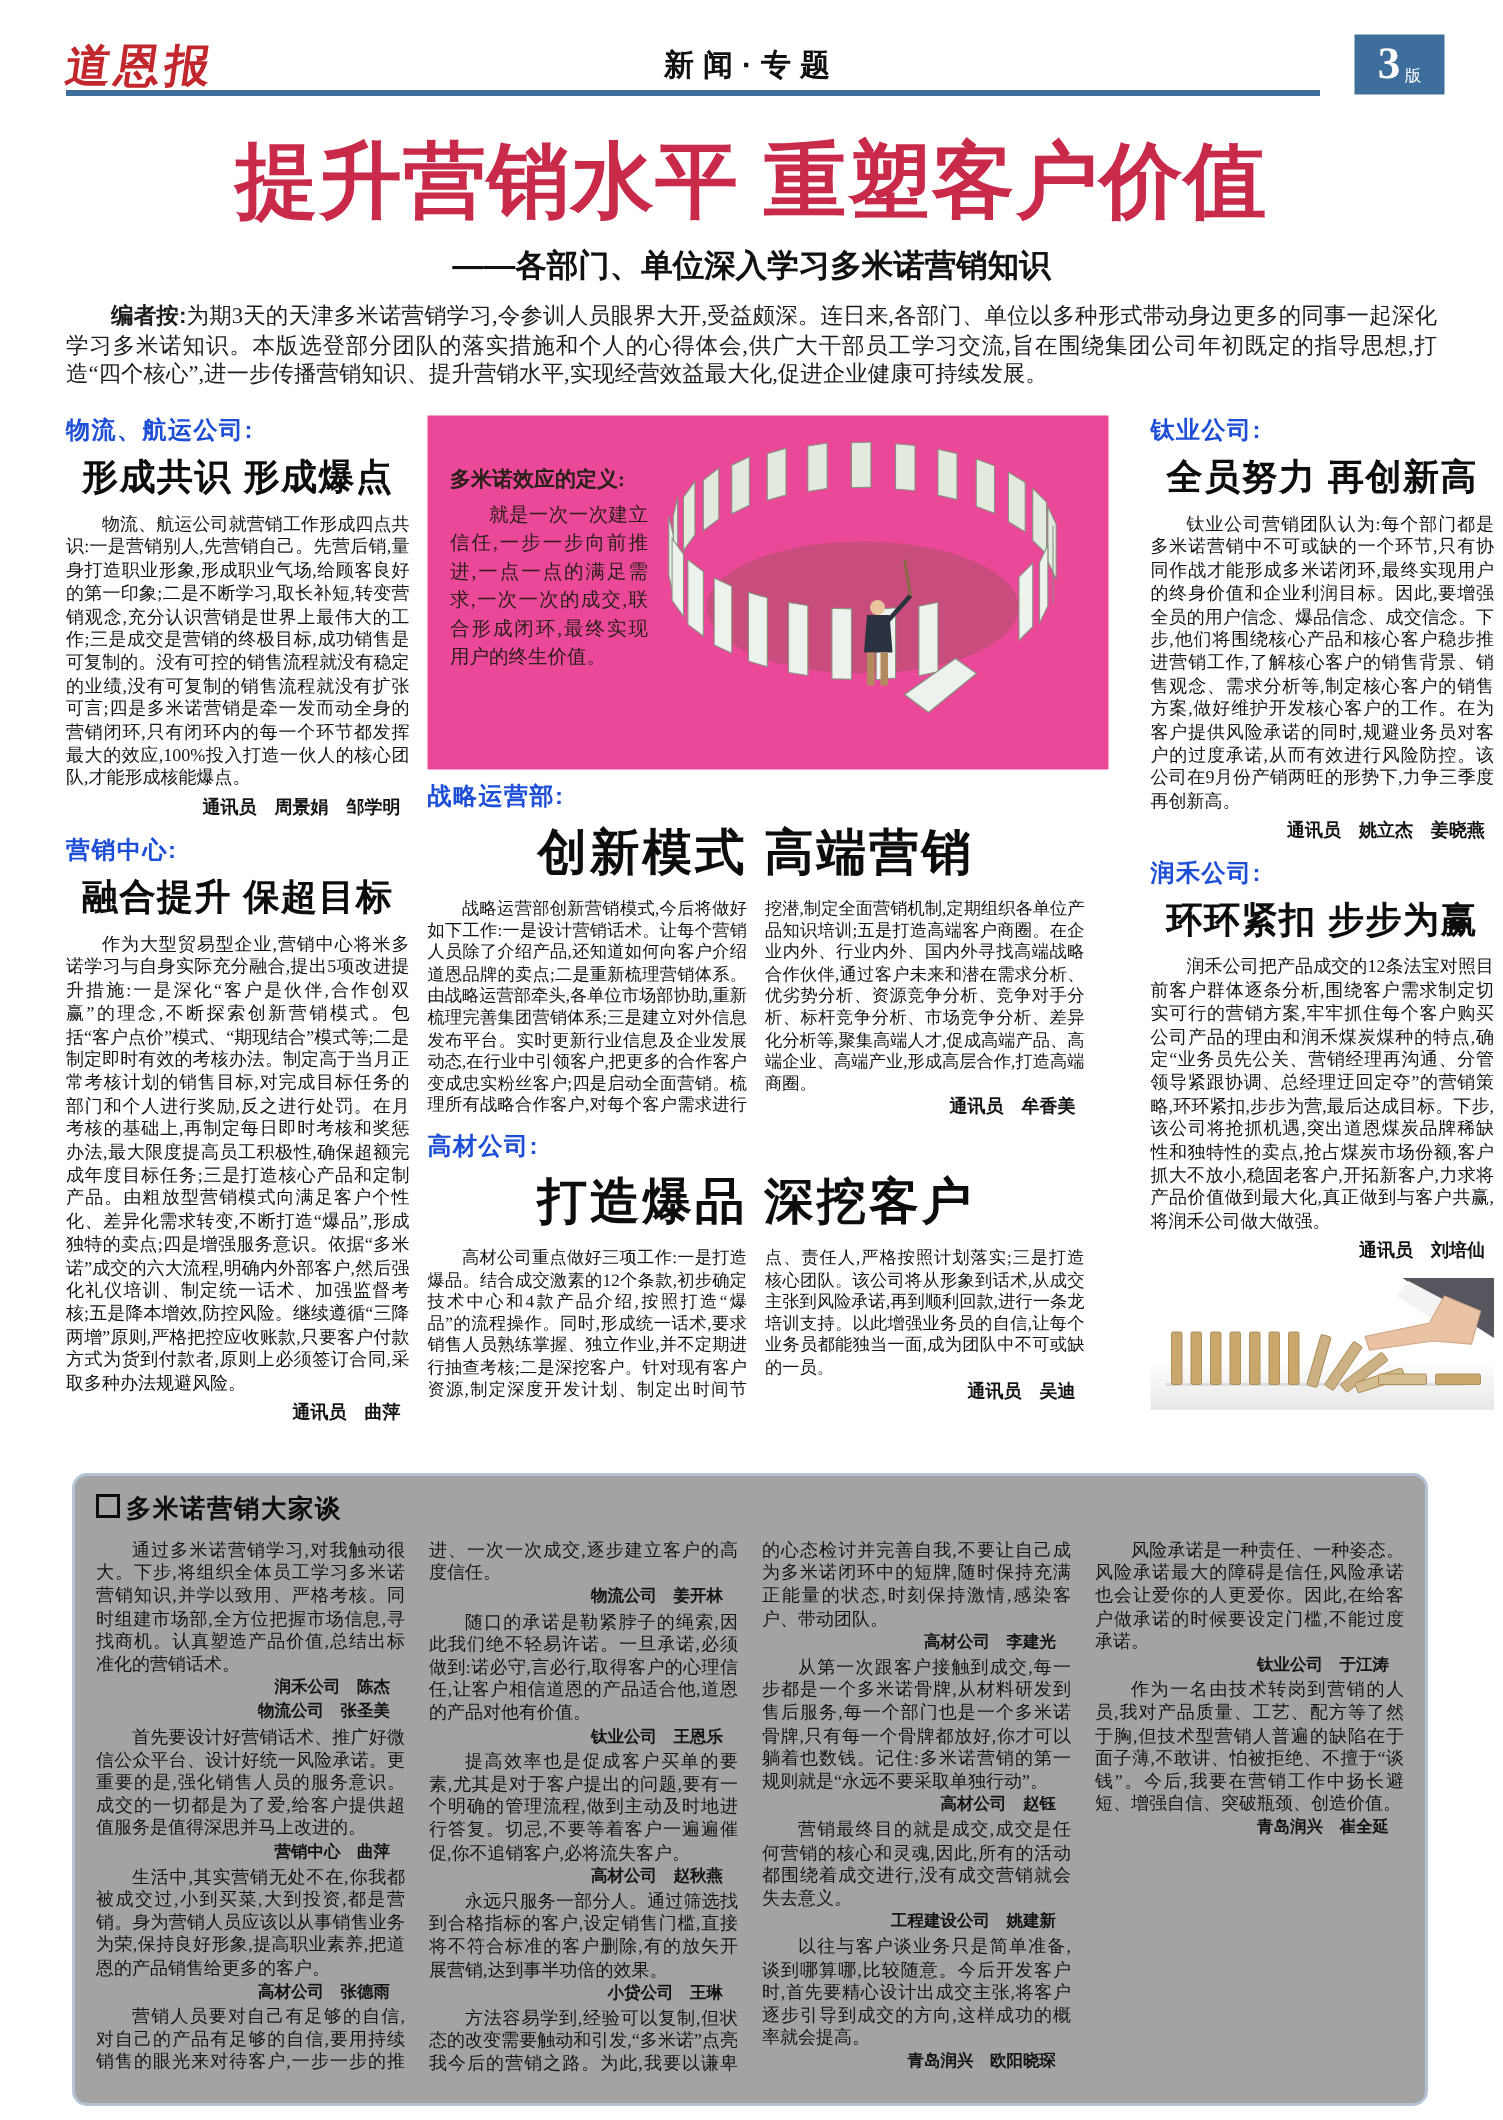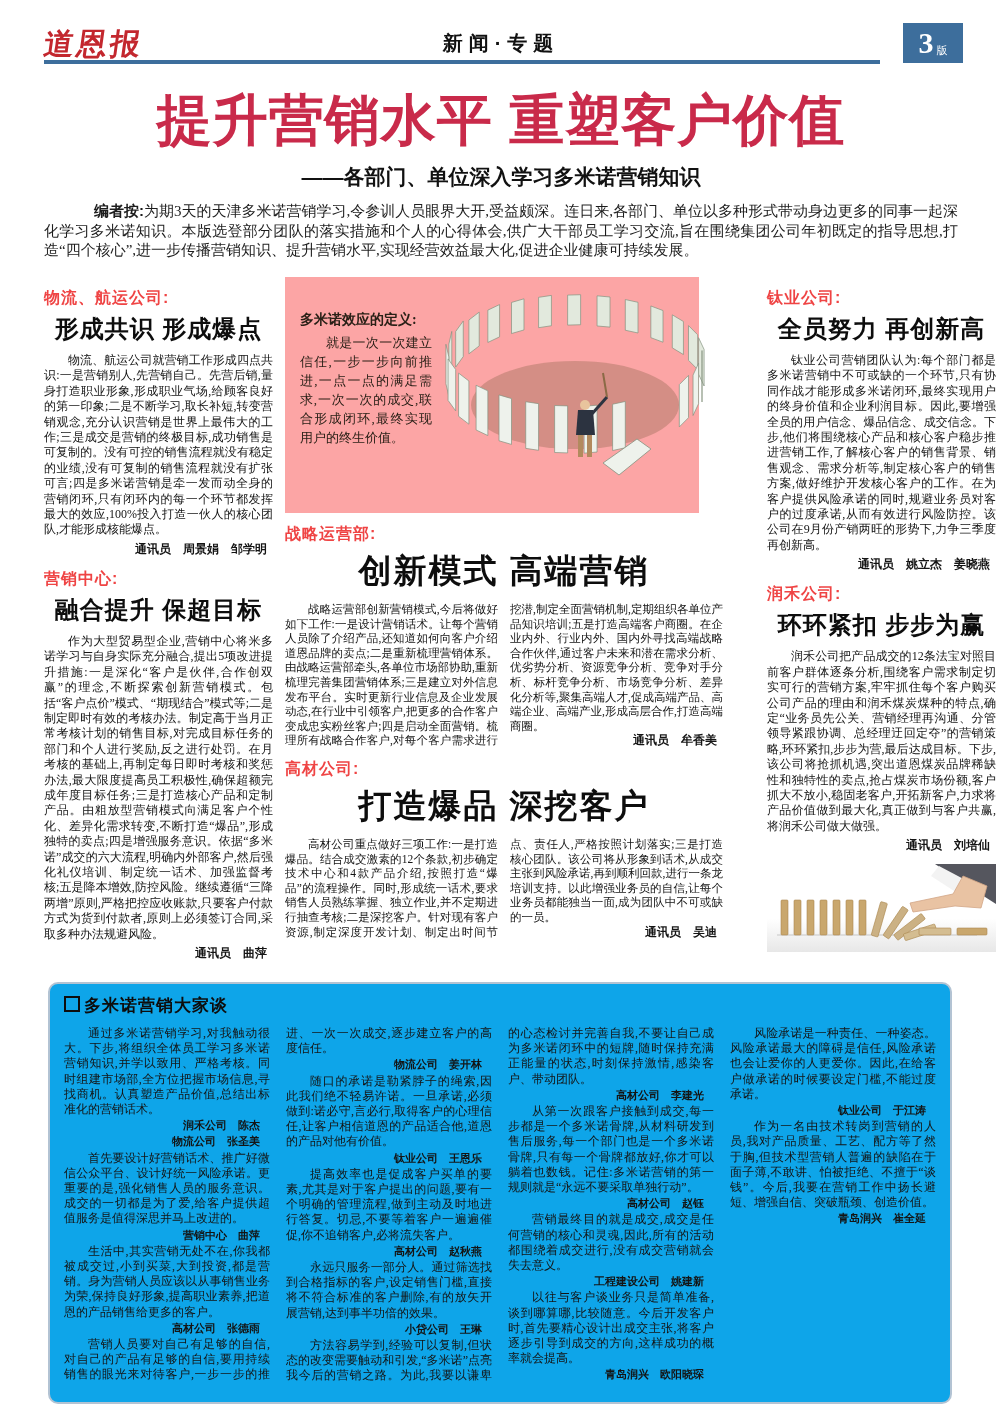--- a/index.html
+++ b/index.html
@@ -19,52 +19,52 @@
   .page-box .lab{font-size:11px;margin-left:3px;margin-top:14px;}
   
   .main-headline{position:absolute;left:0;right:0;top:84px;text-align:center;
       font-family:"Liberation Sans","DejaVu Sans",sans-serif;font-weight:900;font-size:55px;
       color:#c92a4a;letter-spacing:1px;white-space:nowrap;}
   .sub-headline{position:absolute;left:0;right:0;top:163px;text-align:center;
       font-family:"Liberation Sans","DejaVu Sans",sans-serif;font-size:21px;font-weight:bold;color:#111;}
   
   .editor-note{position:absolute;left:44px;top:201px;width:914px;font-size:15px;line-height:19.5px;
       text-align:justify;color:#1d1d1d;}
-  .editor-note .lead{font-weight:bold;font-family:"Liberation Sans",sans-serif;margin-left:20px;}
+  .editor-note .lead{font-weight:bold;font-family:"Liberation Sans",sans-serif;}
   .editor-note p{margin:0;text-indent:2em;}
   
   .col{position:absolute;top:277px;}
   .col-left{left:44px;width:229px;}
   .col-mid{left:285px;width:438px;}
   .col-right{left:767px;width:229px;}
   .dept{font-family:"Liberation Sans","DejaVu Sans",sans-serif;font-size:16px;font-weight:bold;
-      color:#ef4444;letter-spacing:1px;margin:11px 0 4px 0;}
+      color:#1d4ed8;letter-spacing:1px;margin:0 0 4px 0;}
   .art-title{font-family:"Liberation Sans","DejaVu Sans",sans-serif;font-weight:900;text-align:center;
       color:#0d0d0d;margin:4px 0 8px 0;}
   .t-sm{font-size:24px;letter-spacing:1px;}
   .t-lg{font-size:33px;letter-spacing:2px;}
   .art-body{font-size:12px;line-height:15.4px;text-align:justify;margin:0;}
   .art-body p{margin:0;text-indent:2em;}
   .byline{font-family:"Liberation Sans","DejaVu Sans",sans-serif;font-size:12px;font-weight:bold;
       text-align:right;padding-right:6px;margin:3px 0 10px 0;}
   .body-2col{column-count:2;column-gap:12px;font-size:11.5px;line-height:14.6px;text-align:justify;}
   .body-2col p{margin:0;text-indent:2em;}
   .body-2col .byline{margin-bottom:0;}
   
-  .domino-graphic{position:relative;width:414px;height:236px;background:#fca5a5;margin-bottom:8px;}
+  .domino-graphic{position:relative;width:454px;height:236px;background:#ec4899;margin-bottom:8px;}
   .domino-def{position:absolute;left:15px;top:34px;width:132px;color:#2a2017;}
   .domino-def .dtitle{font-weight:bold;font-size:14px;margin:0 0 4px 0;font-family:"Liberation Serif",serif;}
   .domino-def .dtext{font-size:13px;line-height:19px;text-align:justify;margin:0;text-indent:2em;}
   .domino-graphic svg{position:absolute;left:0;top:0;}
   
   .hand-photo{position:relative;width:229px;height:88px;margin-top:8px;
       background:linear-gradient(#ffffff 62%,#e7e7e7 100%);}
   
   .talk-box{position:absolute;left:48px;top:982px;width:904px;height:422px;box-sizing:border-box;
-      border:2px solid #b3c3d3;border-radius:10px;padding:10px 14px 8px 14px;background:#0ea5e9;}
+      border:2px solid #b3c3d3;border-radius:10px;padding:10px 14px 8px 14px;background:#a3a3a3;}
   .talk-title-row{font-family:"Liberation Sans","DejaVu Sans",sans-serif;font-size:17px;font-weight:900;
       color:#0d0d0d;letter-spacing:1px;}
   .square-bullet{display:inline-block;width:12px;height:12px;border:2px solid #0d0d0d;
       margin-right:4px;vertical-align:-1px;}
   .talk-columns{margin-top:9px;height:360px;overflow:hidden;column-count:4;column-gap:16px;
       column-fill:auto;font-size:12px;line-height:15.2px;}
   .t-para{margin:0;text-indent:2em;text-align:justify;}
   .t-name{font-family:"Liberation Sans","DejaVu Sans",sans-serif;font-weight:bold;font-size:11px;
       text-align:right;padding-right:10px;margin:1px 0;}
 </style>

